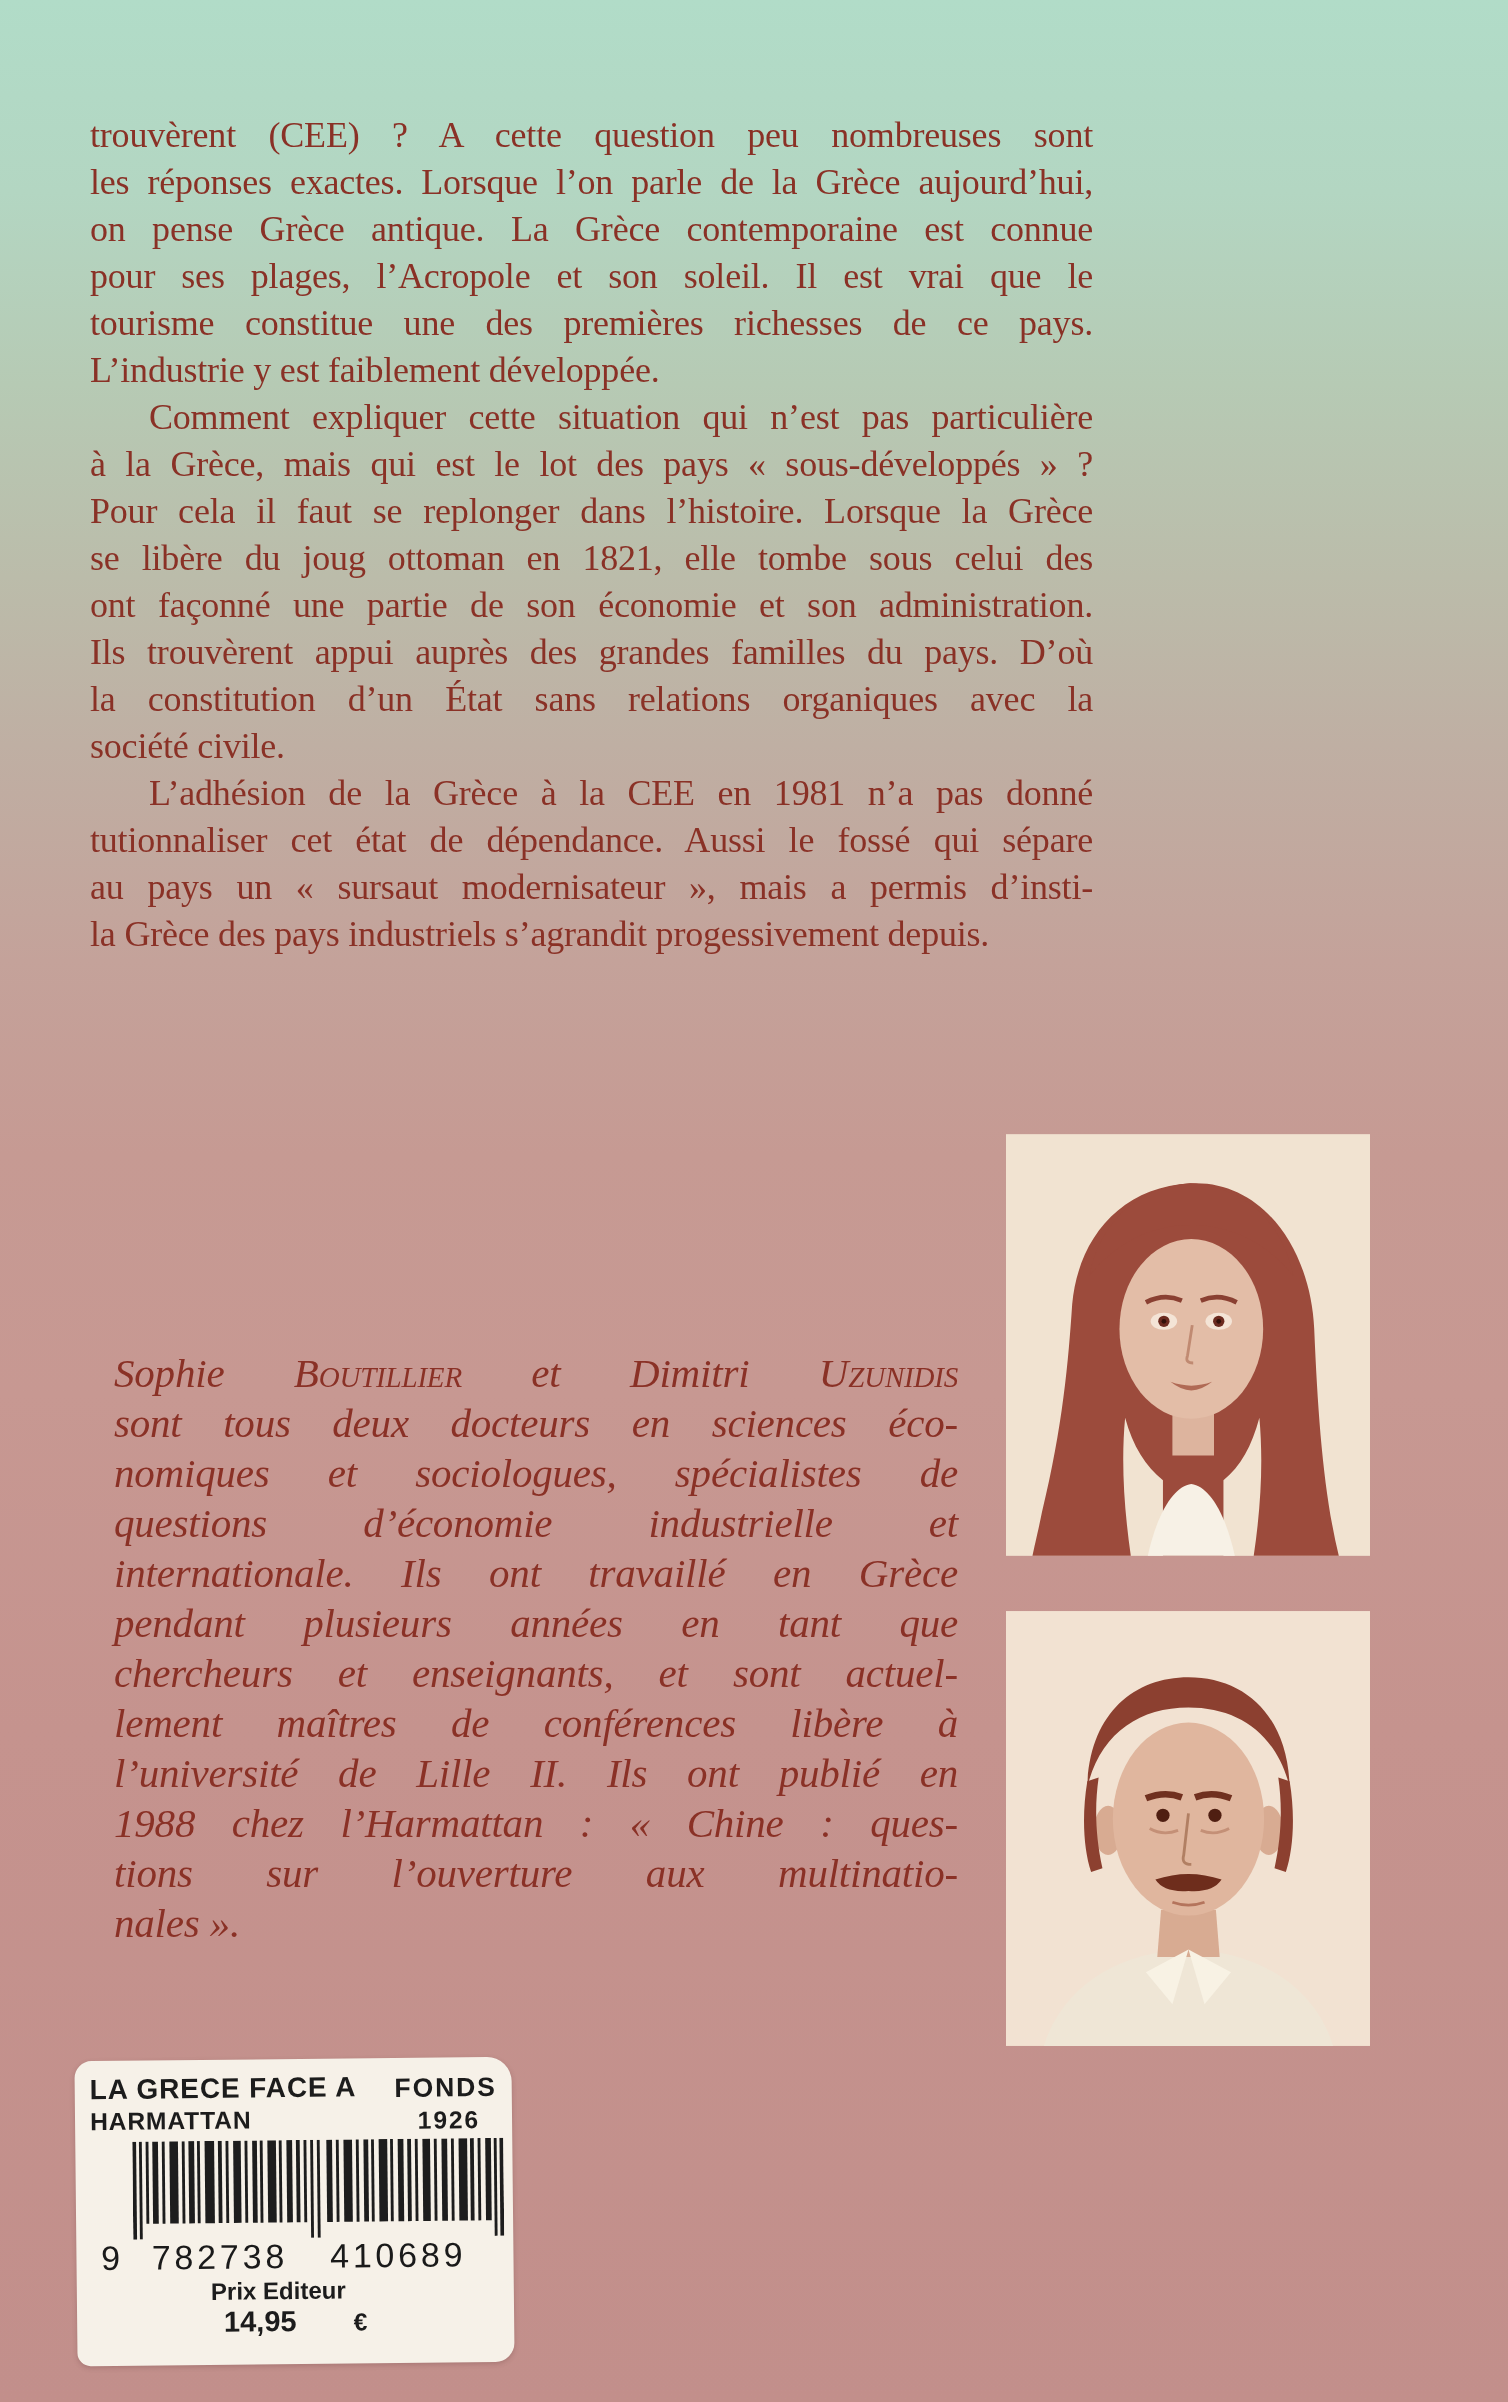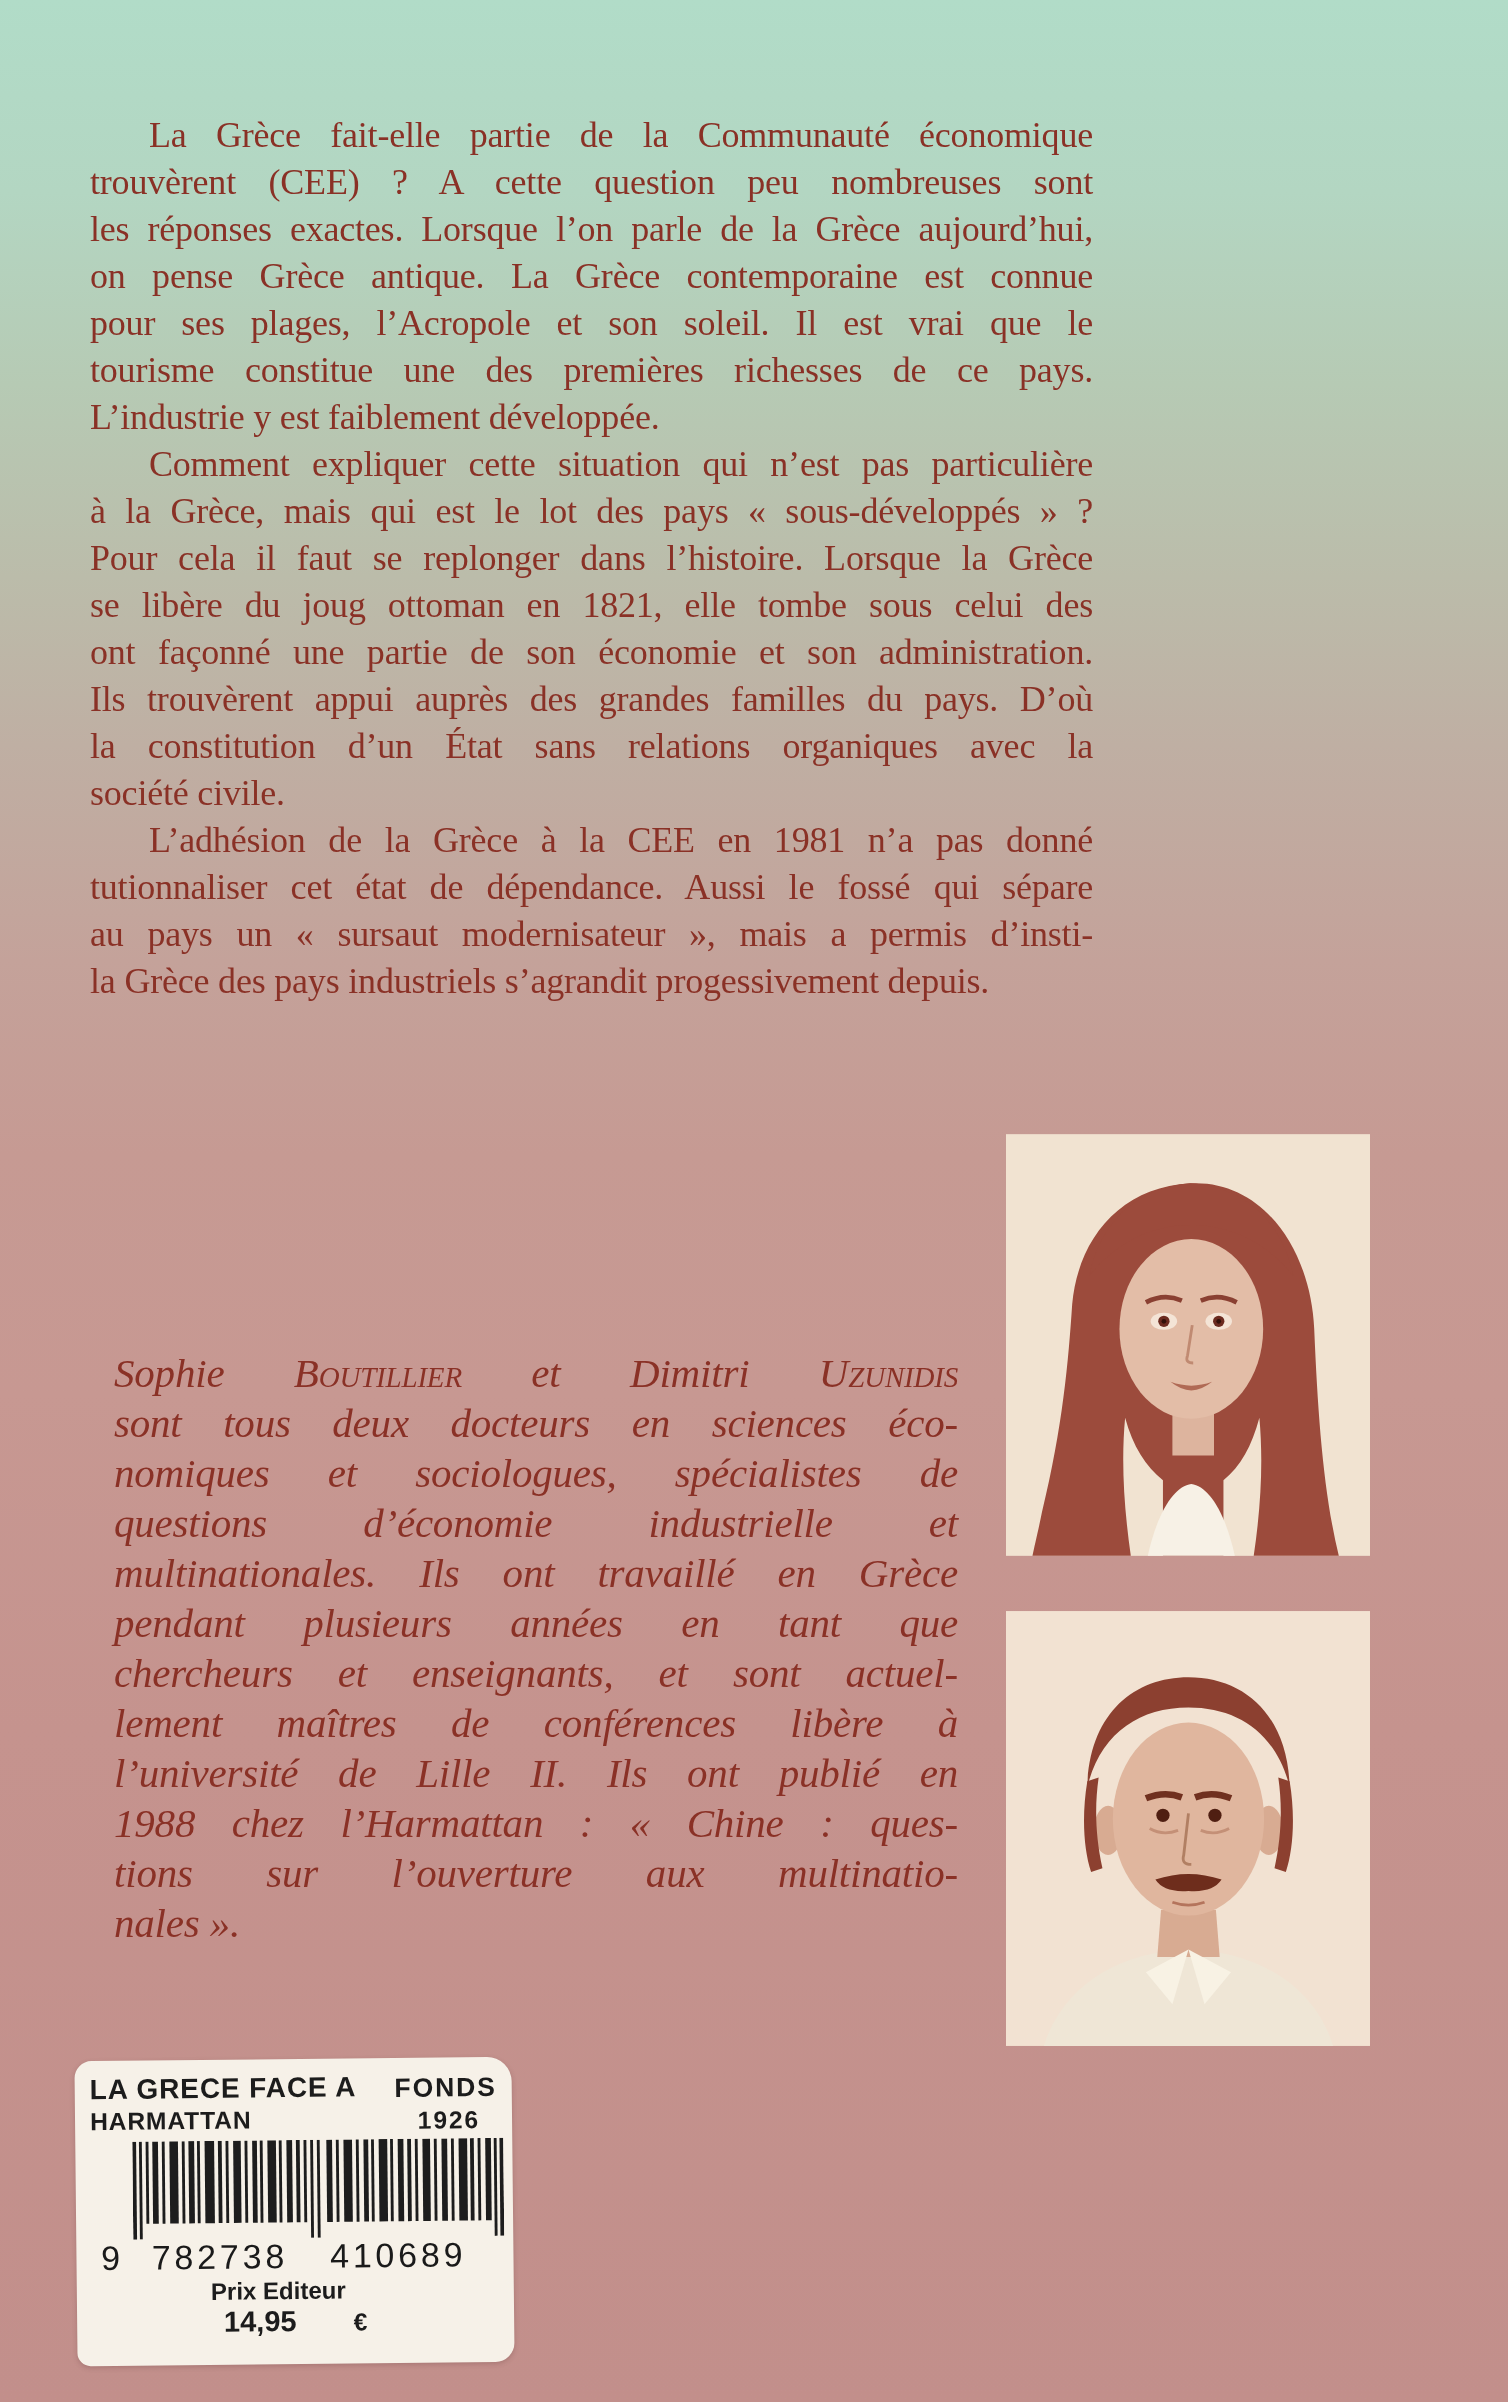--- a/index.html
+++ b/index.html
@@ -71,21 +71,20 @@
   }
   .st-price{font-size:29px;font-weight:700;text-align:right;}
   .st-cur{font-size:24.6px;font-weight:600;}
 </style>
 </head>
 <body>
 
 <div class="page">
 
   <div class="synopsis">
-    <div class="ln indent">La Grèce fait-elle partie de la Communauté économique</div>
     <div class="ln">trouvèrent (CEE) ? A cette question peu nombreuses sont</div>
     <div class="ln">les réponses exactes. Lorsque l’on parle de la Grèce aujourd’hui,</div>
     <div class="ln">on pense Grèce antique. La Grèce contemporaine est connue</div>
     <div class="ln">pour ses plages, l’Acropole et son soleil. Il est vrai que le</div>
     <div class="ln">tourisme constitue une des premières richesses de ce pays.</div>
     <div class="ln end">L’industrie y est faiblement développée.</div>
     <div class="ln indent">Comment expliquer cette situation qui n’est pas particulière</div>
     <div class="ln">à la Grèce, mais qui est le lot des pays « sous-développés » ?</div>
     <div class="ln">Pour cela il faut se replonger dans l’histoire. Lorsque la Grèce</div>
     <div class="ln">se libère du joug ottoman en 1821, elle tombe sous celui des</div>
@@ -143,21 +142,21 @@
       <path d="M158,284 Q193,272 228,284 Q219,298 193,296 Q167,298 158,284 Z" fill="#6e2d1c"></path>
       <path d="M176,308 Q193,314 210,308" stroke="#b4745c" stroke-width="3" fill="none"></path>
     </svg>
   </div>
 
   <div class="bio">
     <div class="ln"><span>Sophie </span><span class="sc">Boutillier</span><span> et Dimitri </span><span class="sc">Uzunidis</span></div>
     <div class="ln">sont tous deux docteurs en sciences éco-</div>
     <div class="ln">nomiques et sociologues, spécialistes de</div>
     <div class="ln">questions d’économie industrielle et</div>
-    <div class="ln">multinationales. Ils ont travaillé en Grèce</div>
+    <div class="ln">internationale. Ils ont travaillé en Grèce</div>
     <div class="ln">pendant plusieurs années en tant que</div>
     <div class="ln">chercheurs et enseignants, et sont actuel-</div>
     <div class="ln">lement maîtres de conférences libère à</div>
     <div class="ln">l’université de Lille II. Ils ont publié en</div>
     <div class="ln">1988 chez l’Harmattan : « Chine : ques-</div>
     <div class="ln">tions sur l’ouverture aux multinatio-</div>
     <div class="ln end">nales ».</div>
   </div>
 
   <div class="sticker">

